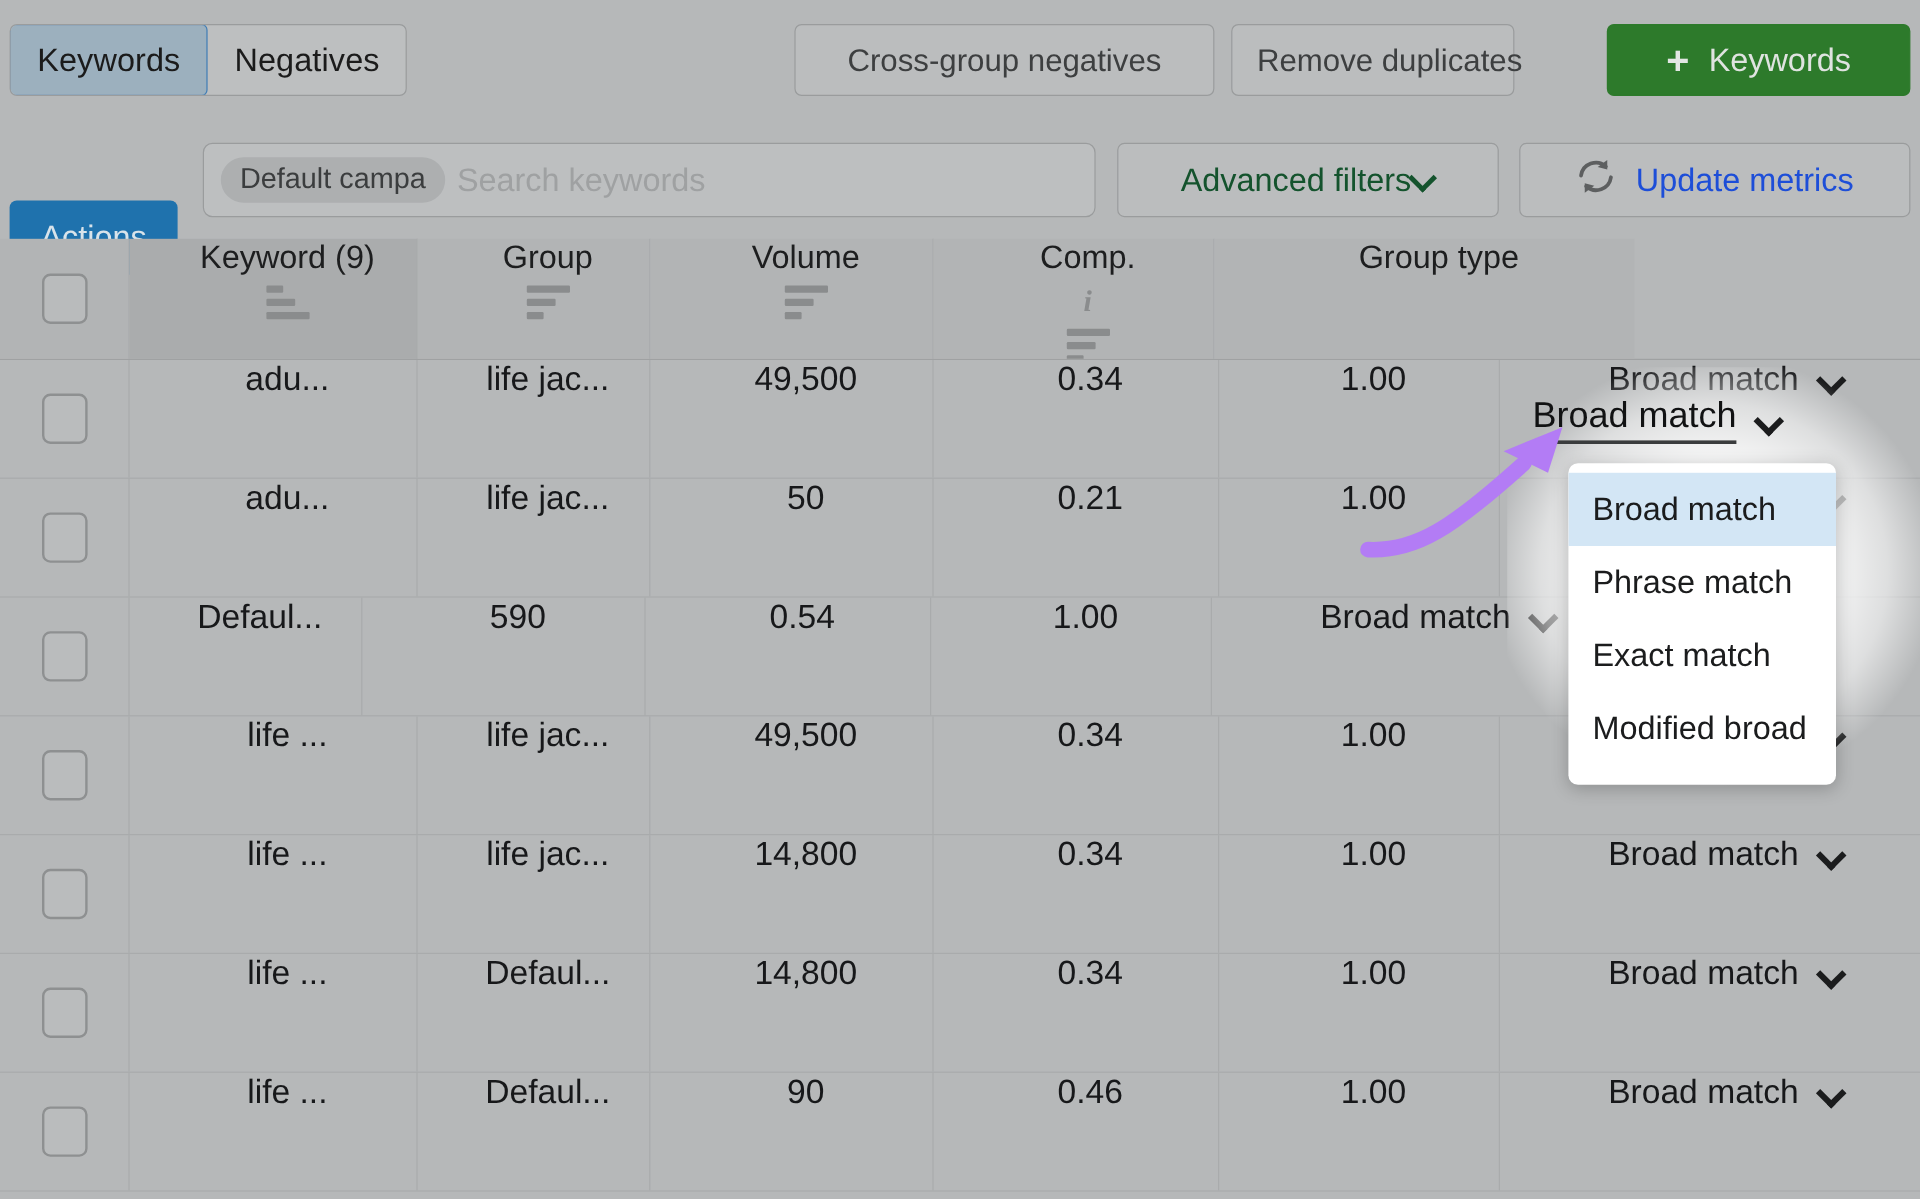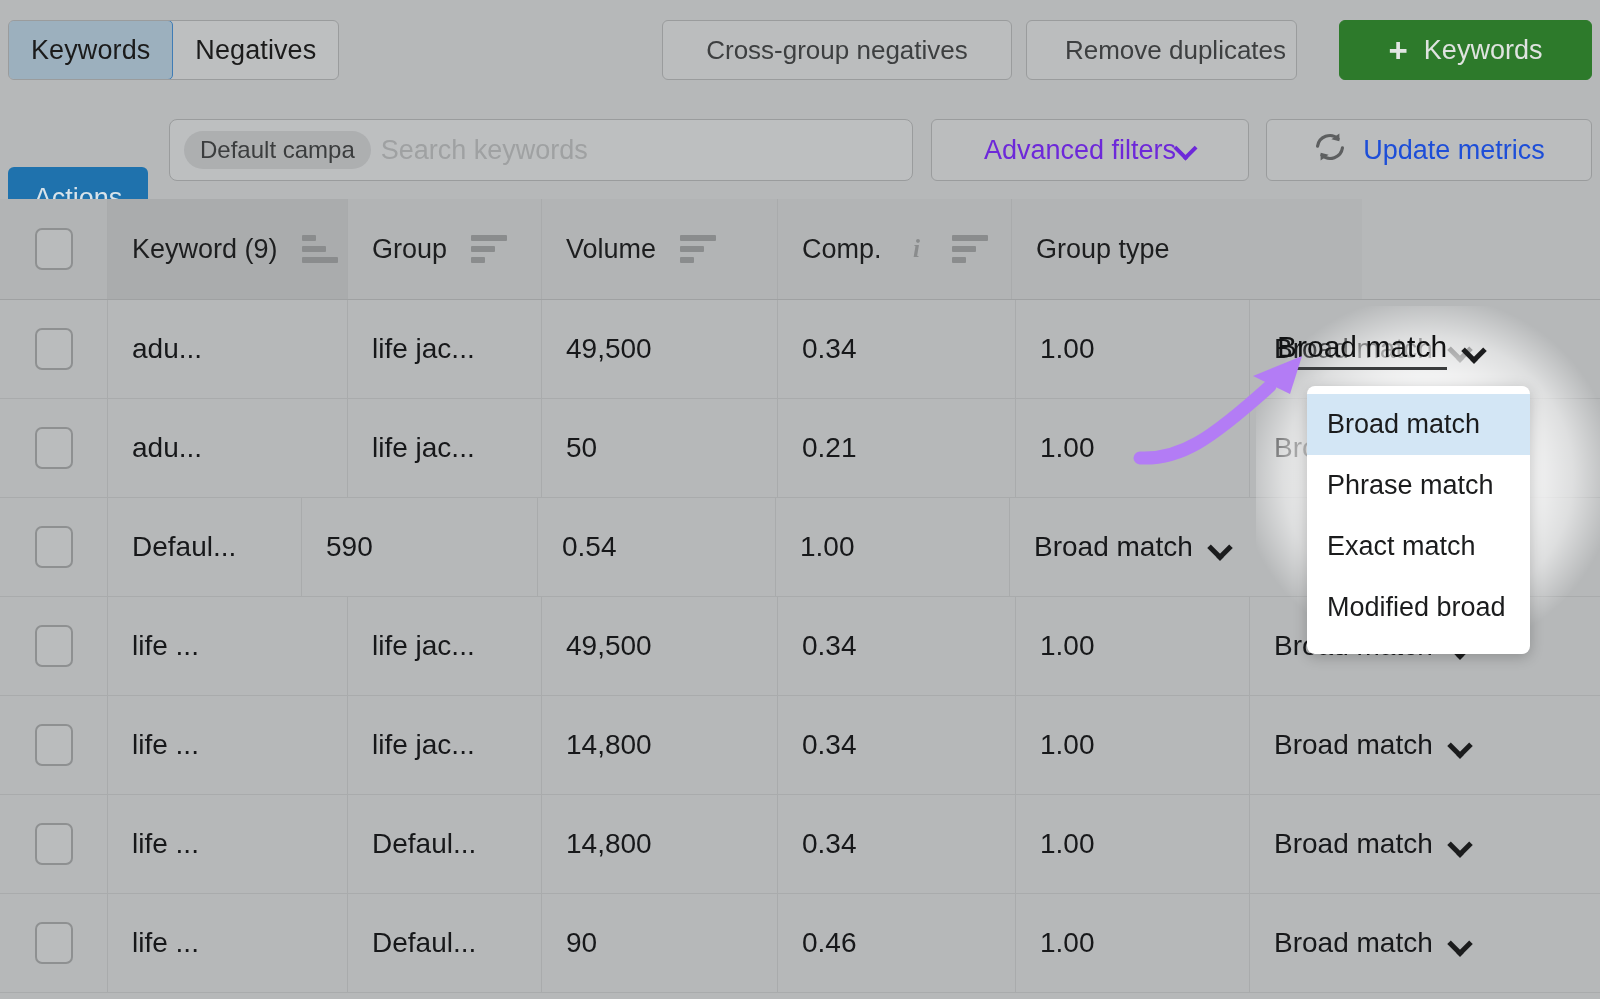--- a/index.html
+++ b/index.html
@@ -31,21 +31,21 @@
   }
 
   .tb-btn {
     position: absolute; top: 20px; height: 60px;
     display: flex; align-items: center; justify-content: center;
     border: 1px solid #9a9c9d; border-radius: 6px;
     background: #bbbdbe; color: #3d3f40; font-size: 26px;
     cursor: pointer; white-space: nowrap;
   }
   #btn-cross { left: 662px; width: 350px; text-align: right; }
-  #btn-dupes { left: 1026px; width: 271px; padding-left: 28px; }
+  #btn-dupes { left: 1026px; width: 236px; padding-left: 28px; }
   #btn-addkw {
     left: 1339px; width: 253px; background: #2d7a2b; border-color: #2d7a2b;
     color: #dfe3e0; gap: 16px; font-size: 27px;
   }
   .plus-ic { font-size: 33px; line-height: 1; font-weight: 700; color: #e2e6e3; }
 
   
   .toolbar2 { position: absolute; top: 101px; left: 0; width: 1600px; height: 98px; }
   #actions-btn {
     position: absolute; left: 8px; top: 18px; width: 140px; height: 62px;
@@ -66,21 +66,21 @@
   }
   #search-input {
     flex: 1; border: none; background: transparent; outline: none;
     font-family: inherit; font-size: 27px; color: #3a3c3d;
   }
   #search-input::placeholder { color: #9fa1a2; }
   #adv-filters {
     position: absolute; left: 931px; top: 18px; width: 318px; height: 62px;
     border: 1px solid #9a9c9d; border-radius: 6px; background: #bbbdbe;
     display: flex; align-items: center; justify-content: center; gap: 0;
-    font-size: 27px; color: #6d28d9; cursor: pointer;
+    font-size: 27px; color: #14532d; cursor: pointer;
   }
   #update-metrics {
     position: absolute; left: 1266px; top: 18px; width: 326px; height: 62px;
     border: 1px solid #9a9c9d; border-radius: 6px; background: #bbbdbe;
     display: flex; align-items: center; justify-content: center; gap: 16px;
     font-size: 27px; color: #1d4ed8; cursor: pointer;
   }
   .chev { display: inline-block; width: 20px; height: 20px; position: relative; }
   .chev::after {
     content: ""; position: absolute; left: 1px; top: 0px;
@@ -90,21 +90,21 @@
 
   
   .table { position: absolute; top: 199px; left: 0; width: 1600px; }
   .trow { display: flex; width: 1600px; border-bottom: 1px solid #a9abac; }
   .thead { height: 101px; border-bottom: 1px solid #9fa1a2; }
   .thead .cell { background: #b2b4b5; font-size: 27px; color: #1d1e1f; align-items: center; }
   .thead .cell.sorted { background: #aaacad; }
   .cell {
     display: flex; align-items: center; height: 100%;
     padding-left: 24px; border-right: 1px solid #a9abac;
-    font-size: 28px; color: #17181a; gap: 24px; overflow: hidden; white-space: nowrap;
+    font-size: 28px; color: #17181a; gap: 8px; overflow: hidden; white-space: nowrap; flex-direction: column;
   }
   .c-check { width: 108px; padding-left: 0; justify-content: center; }
   .c-kw    { width: 240px; }
   .c-grp   { width: 194px; }
   .c-vol   { width: 236px; }
   .c-cpc   { width: 238px; }
   .c-comp  { width: 234px; }
   .c-match { width: 350px; border-right: none; }
   .tbody .trow { height: 99px; }
 

